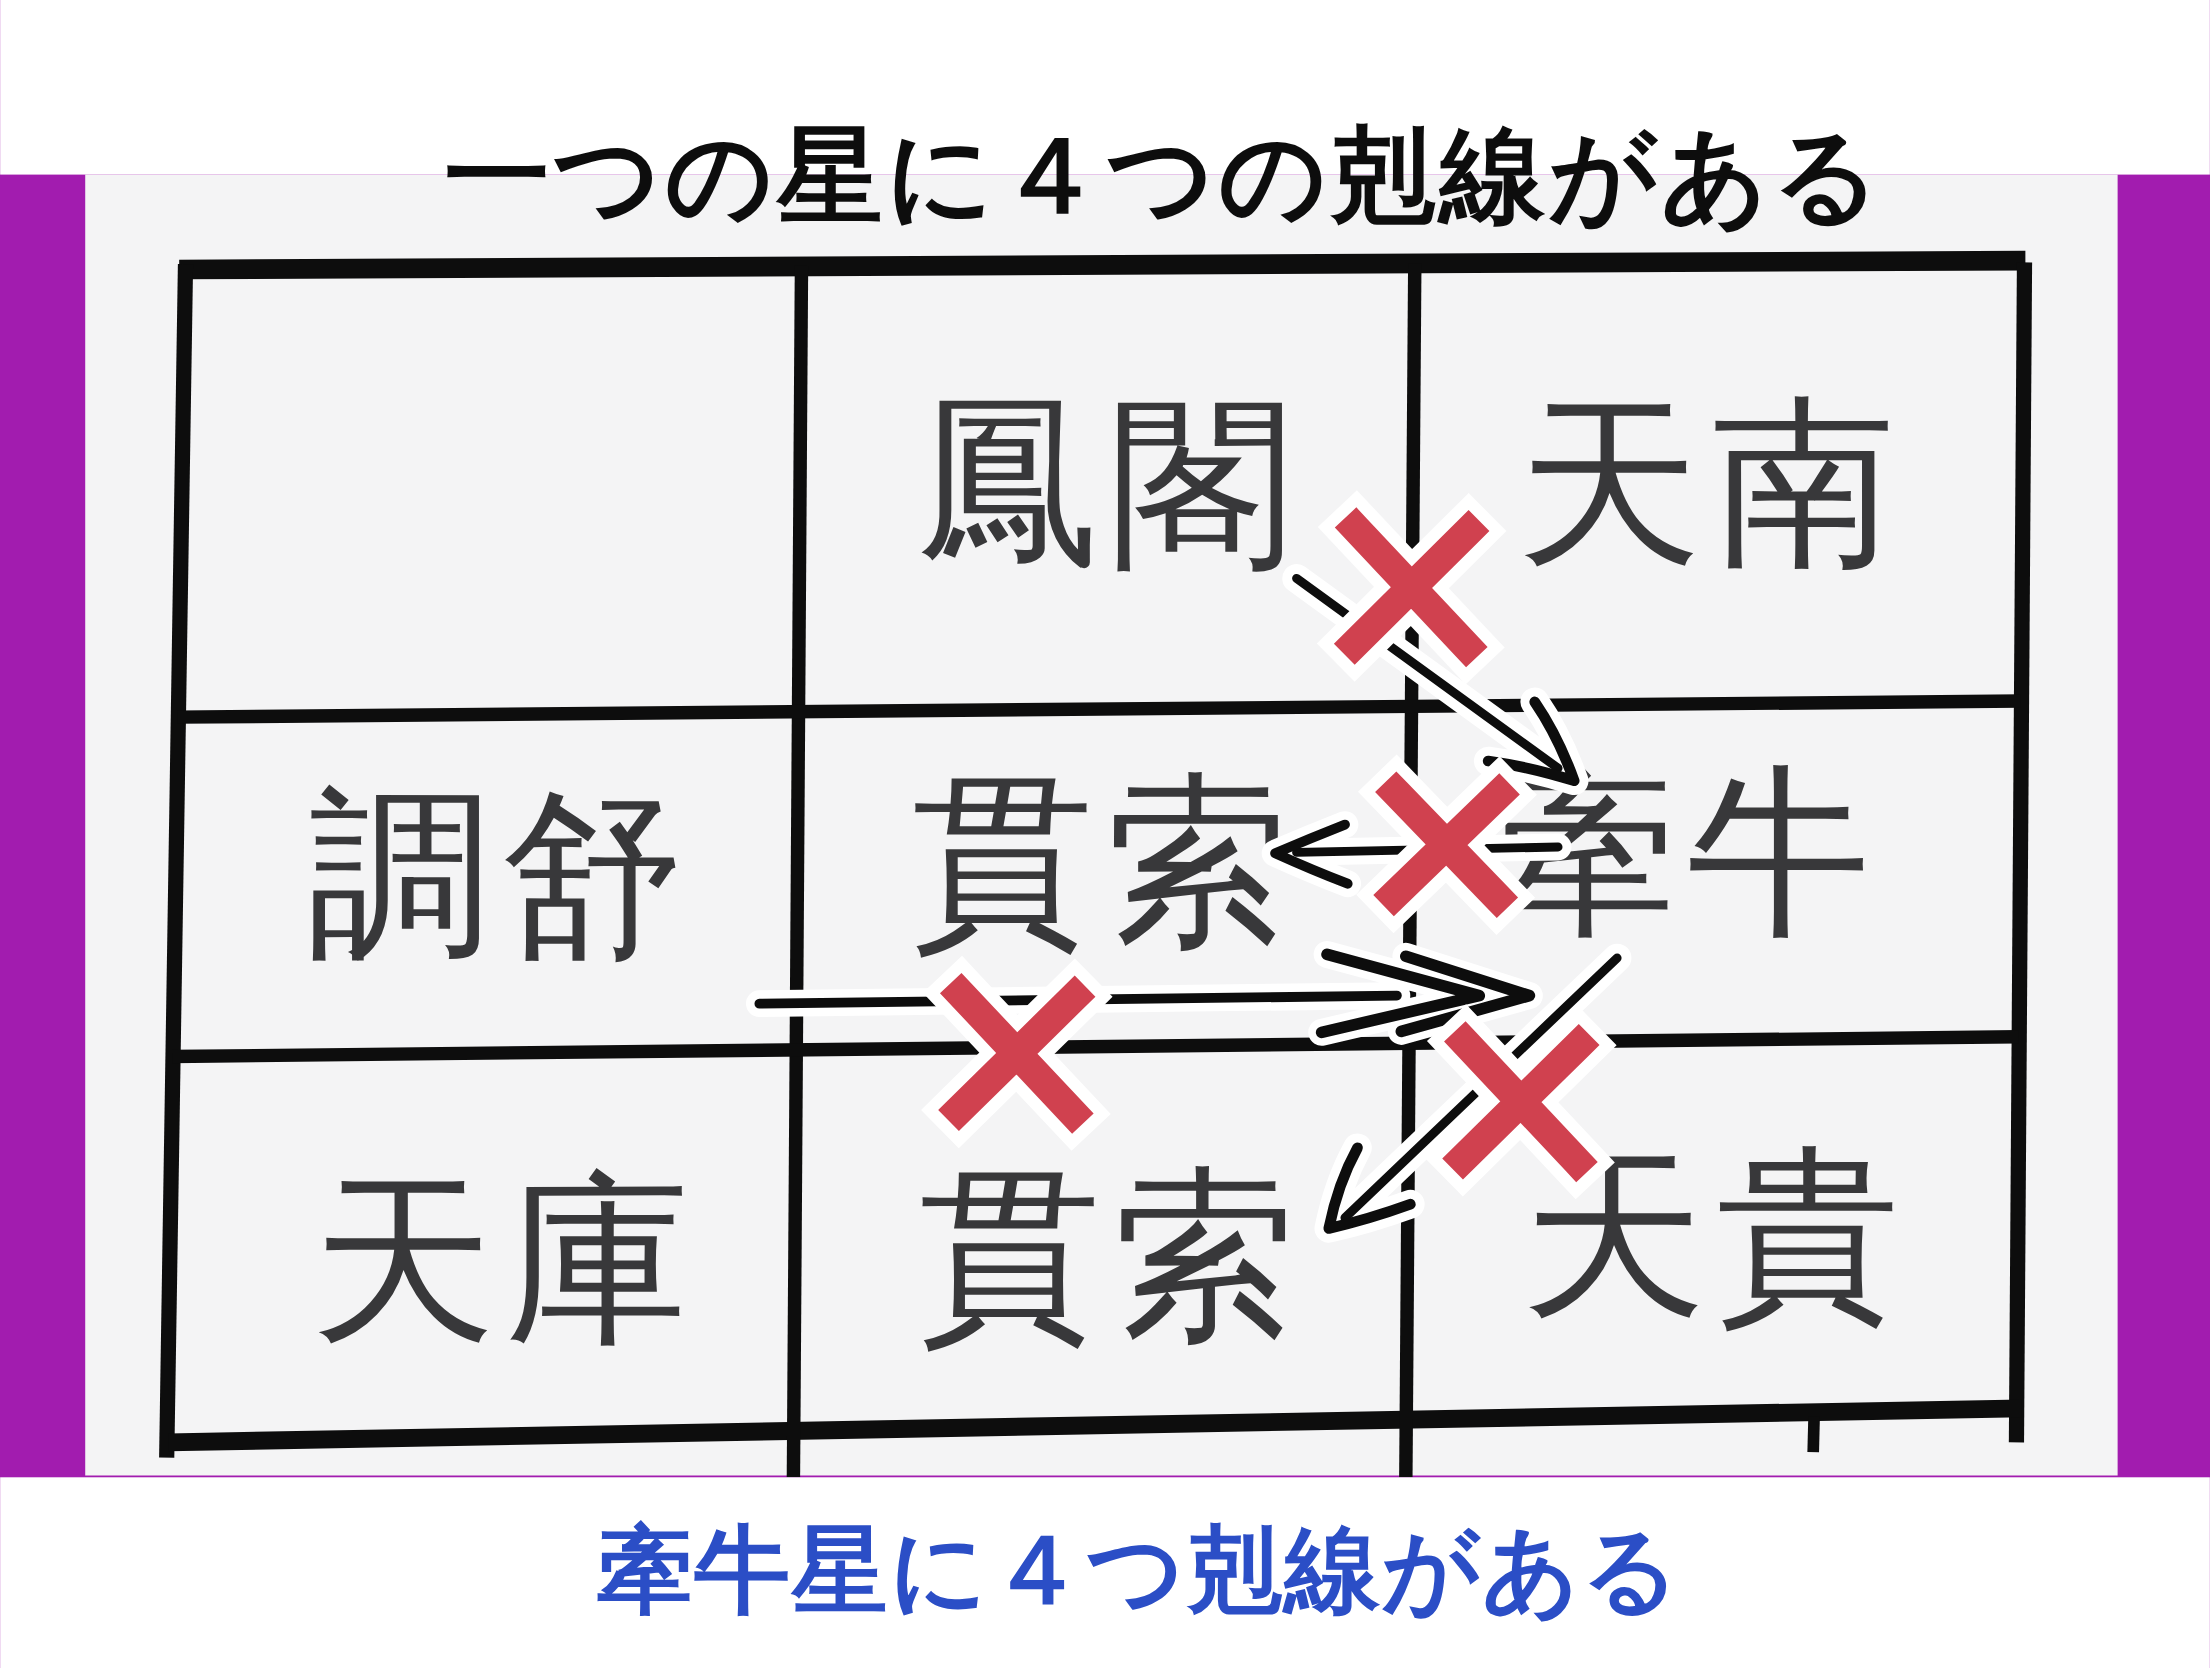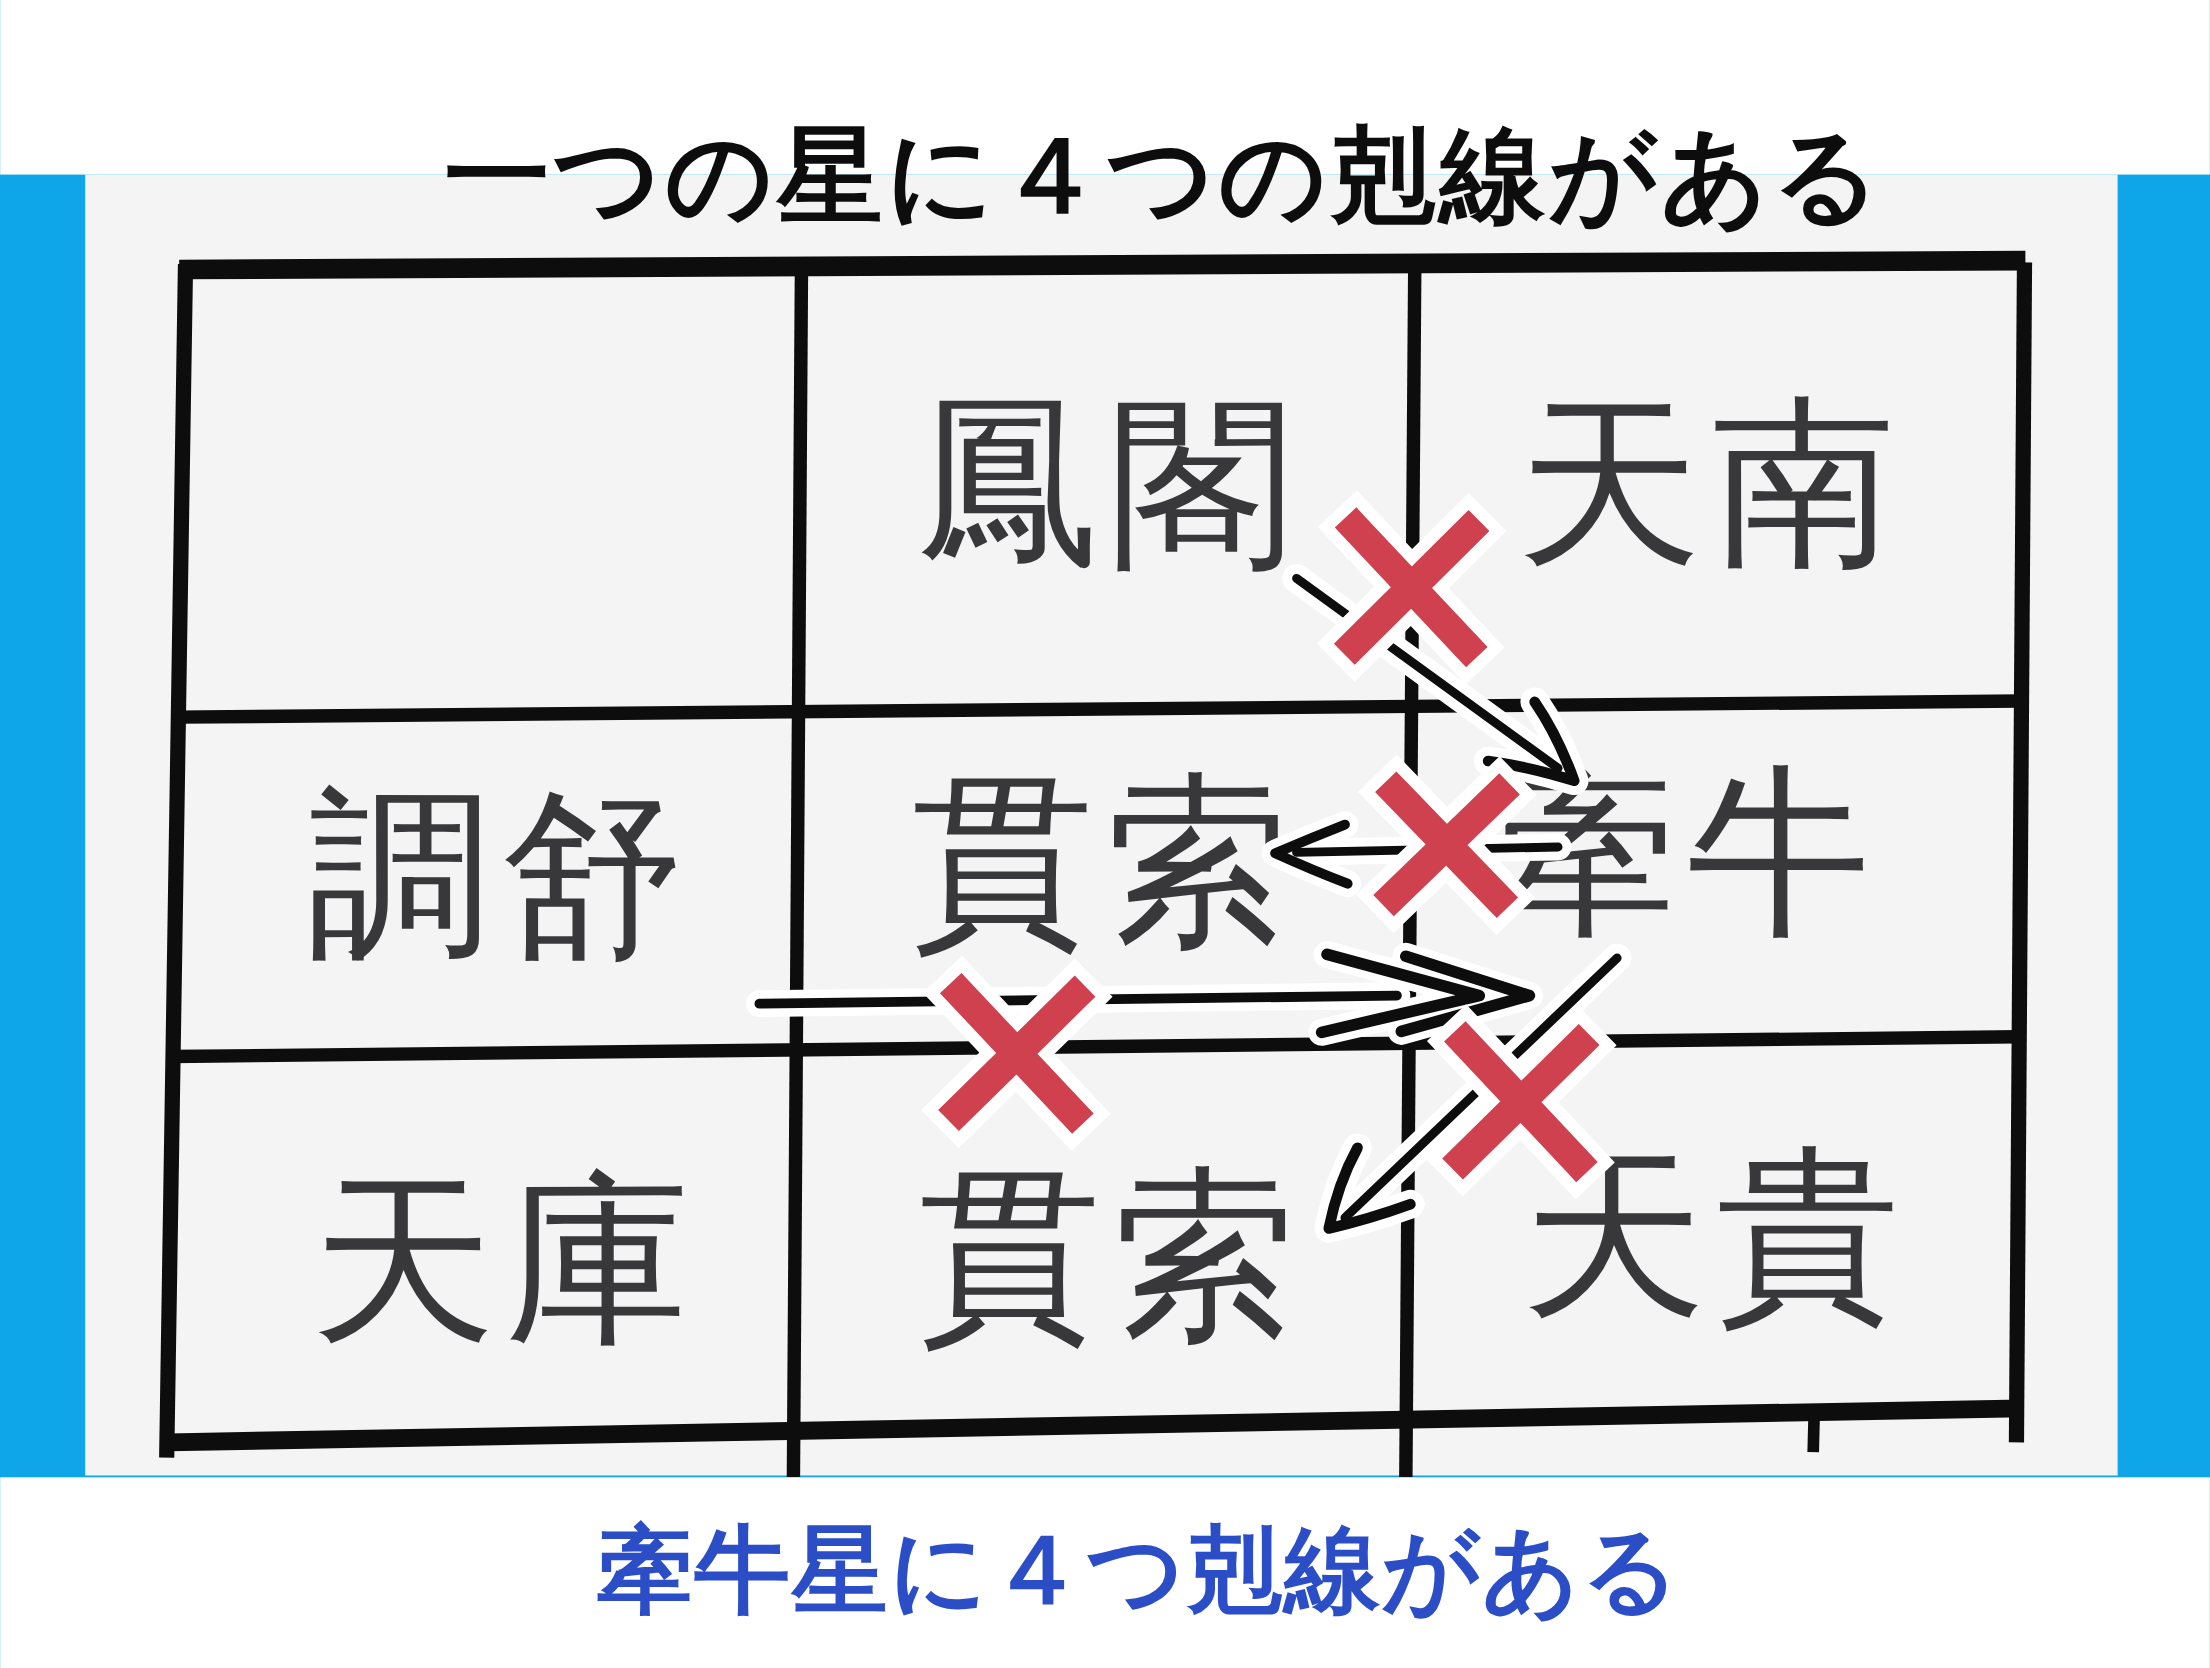--- a/index.html
+++ b/index.html
@@ -1,16 +1,16 @@
 <!DOCTYPE html>
 <html style="font-size:14.3px"><head>
 <meta charset="utf-8">
 <style>
   html,body{margin:0;padding:0;background:#ffffff;}
-  .stage{position:relative;width:2210px;height:1668px;background:#0ea5e9;overflow:hidden;
+  .stage{position:relative;width:2210px;height:1668px;background:#a21caf;overflow:hidden;
          font-family:"Liberation Sans", sans-serif;}
   svg{display:block;}
   .title-text{font-family:"Liberation Sans", sans-serif;font-weight:700;font-size:118px;
               letter-spacing:4px;fill:#0d0d0d;}
   .caption-text{font-family:"Liberation Sans", sans-serif;font-weight:700;font-size:107px;
               letter-spacing:2px;fill:#2b4ec6;}
   .cell-label{font-family:"Liberation Sans", sans-serif;font-weight:500;font-size:205px;
               letter-spacing:12px;fill:#38383a;}
   .grid-line{stroke:#0d0d0d;fill:none;}
   .arrow-halo{stroke:#ffffff;fill:none;stroke-linecap:round;stroke-linejoin:round;}

